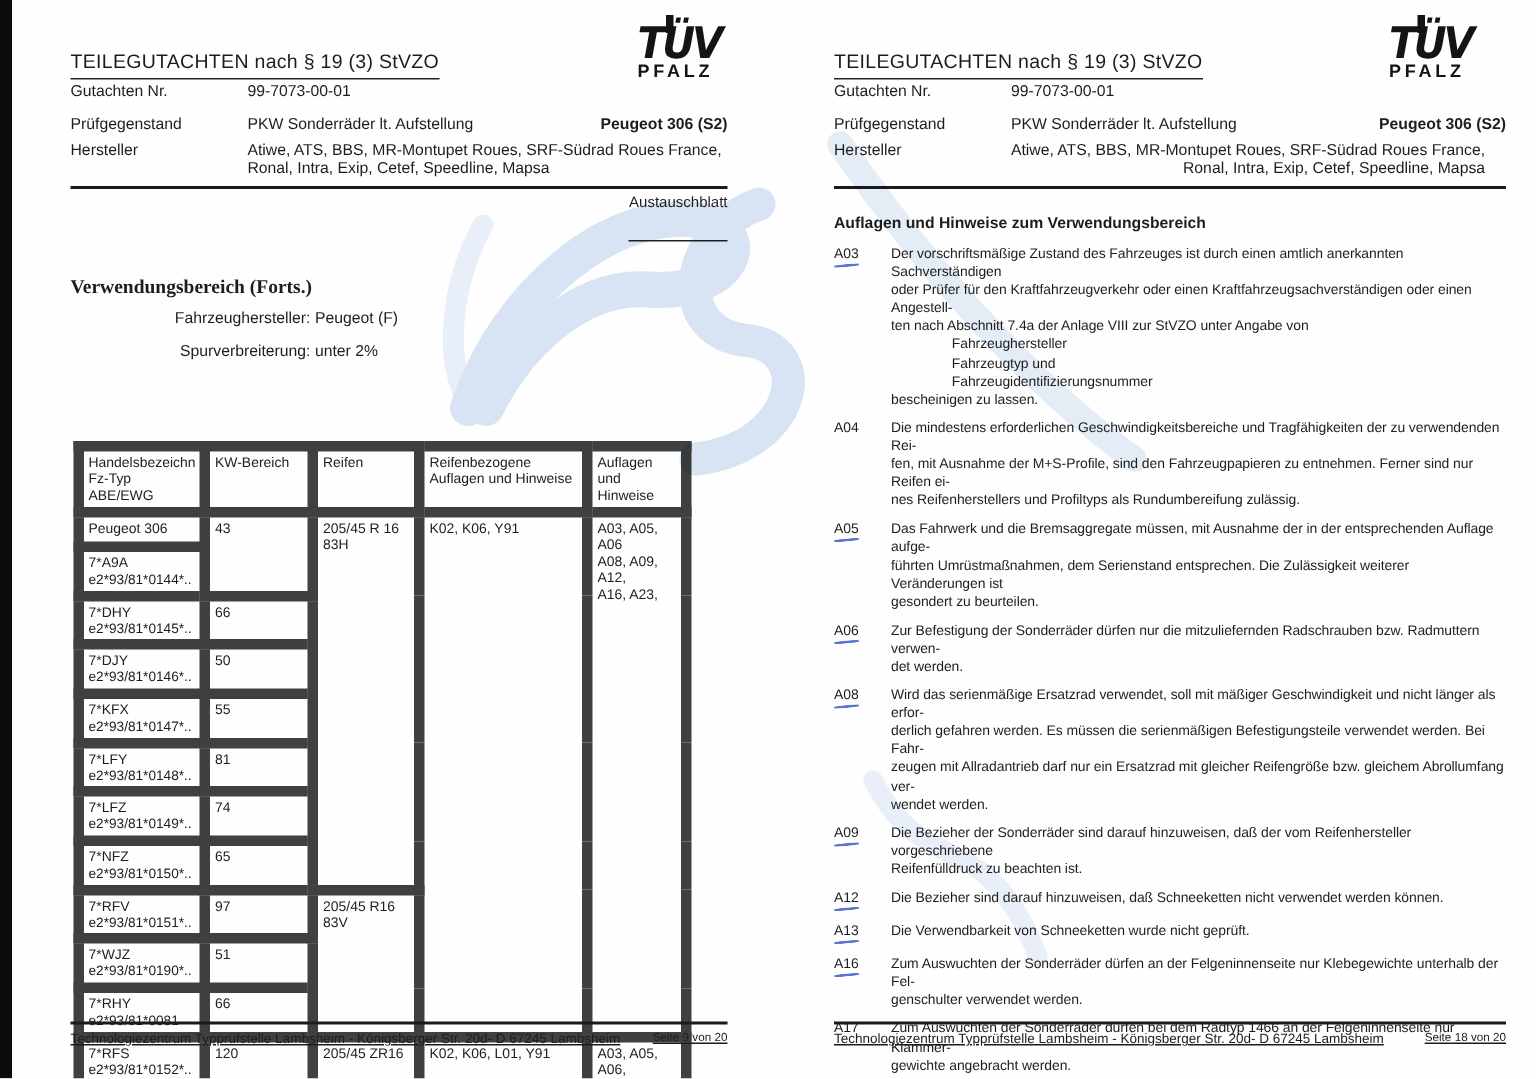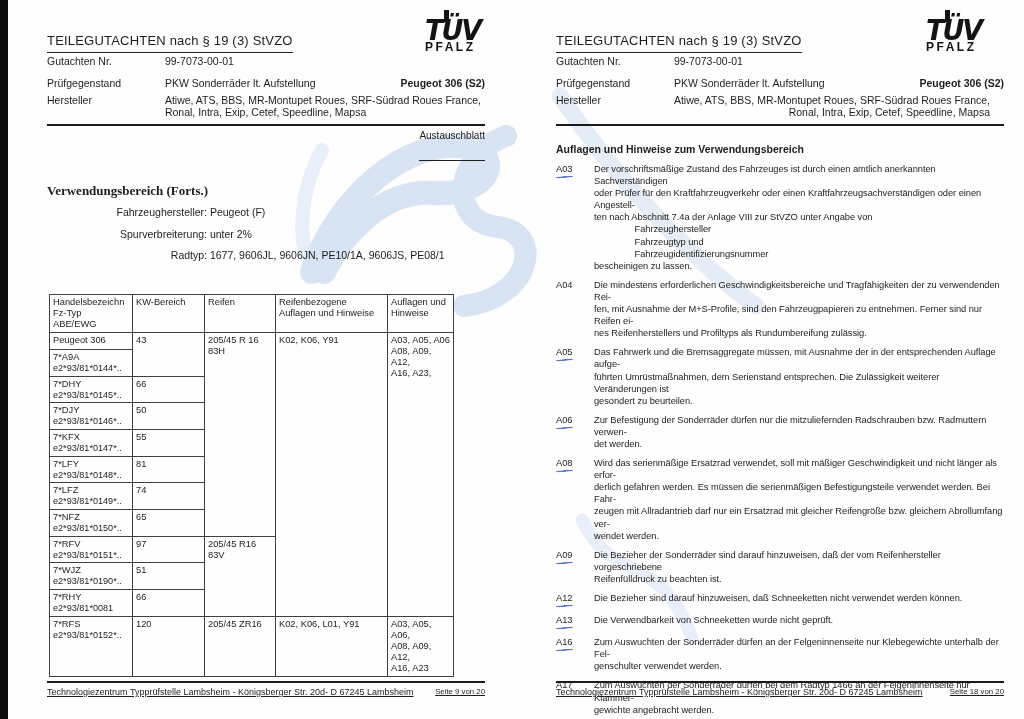--- a/index.html
+++ b/index.html
@@ -36,21 +36,21 @@
   .tuv-word{font-family:"DejaVu Sans",sans-serif;font-weight:900;font-style:italic;font-size:27px;
             line-height:24px;letter-spacing:-2px;margin-top:8px;color:#141414;transform:scaleY(1.08);}
   .tuv-sub{font-weight:bold;font-size:12px;letter-spacing:2.5px;color:#141414;margin-top:-2px;}
   
   .section-title{position:absolute;top:183px;left:0;font-weight:bold;font-size:13px;font-family:Liberation Serif, serif;}
   .vb-row{position:absolute;left:0;font-size:10.5px;}
   .vb-label{display:inline-block;width:160px;text-align:right;}
   .vb-0{top:206px;} .vb-1{top:228px;} .vb-2{top:249px;}
   table.spec{position:absolute;top:294px;left:2px;border-collapse:collapse;font-size:9.3px;
              color:#1d1d1d;table-layout:fixed;}
-  table.spec th,table.spec td{border:1px solid #404040;vertical-align:top;padding:2px 3px;
+  table.spec th,table.spec td{border:7px solid #404040;vertical-align:top;padding:2px 3px;
              text-align:left;font-weight:normal;line-height:1.18;}
   table.spec th{font-size:9.3px;}
   col.c1{width:83px;} col.c2{width:72px;} col.c3{width:71px;} col.c4{width:112px;} col.c5{width:66px;}
   tr.r-single td{height:12px;} tr.r-double td{height:20px;} tr.r-last td{height:42px;}
   .cell-code{font-size:9.1px;}
   
   .ah-title{position:absolute;top:143px;left:0;font-weight:bold;font-size:10.5px;}
   .items{position:absolute;top:163px;left:0;right:0;display:flex;flex-direction:column;gap:7px;}
   .item{display:flex;font-size:9.3px;line-height:12.1px;}
   .item-code{flex:none;width:38px;}
@@ -102,24 +102,20 @@
 
     <div class="section-title">Verwendungsbereich (Forts.)</div>
 
     <div class="vb-row vb-0">
       <span class="vb-label">Fahrzeughersteller:</span>
       <span>Peugeot (F)</span>
     </div>
     <div class="vb-row vb-1">
       <span class="vb-label">Spurverbreiterung:</span>
       <span>unter 2%</span>
-    </div>
-    <div class="vb-row vb-2">
-      <span class="vb-label">Radtyp:</span>
-      <span>1677, 9606JL, 9606JN, PE10/1A, 9606JS, PE08/1</span>
     </div>
 
     <table class="spec">
       <colgroup>
           <col class="c1">
           <col class="c2">
           <col class="c3">
           <col class="c4">
           <col class="c5">
         </colgroup>

